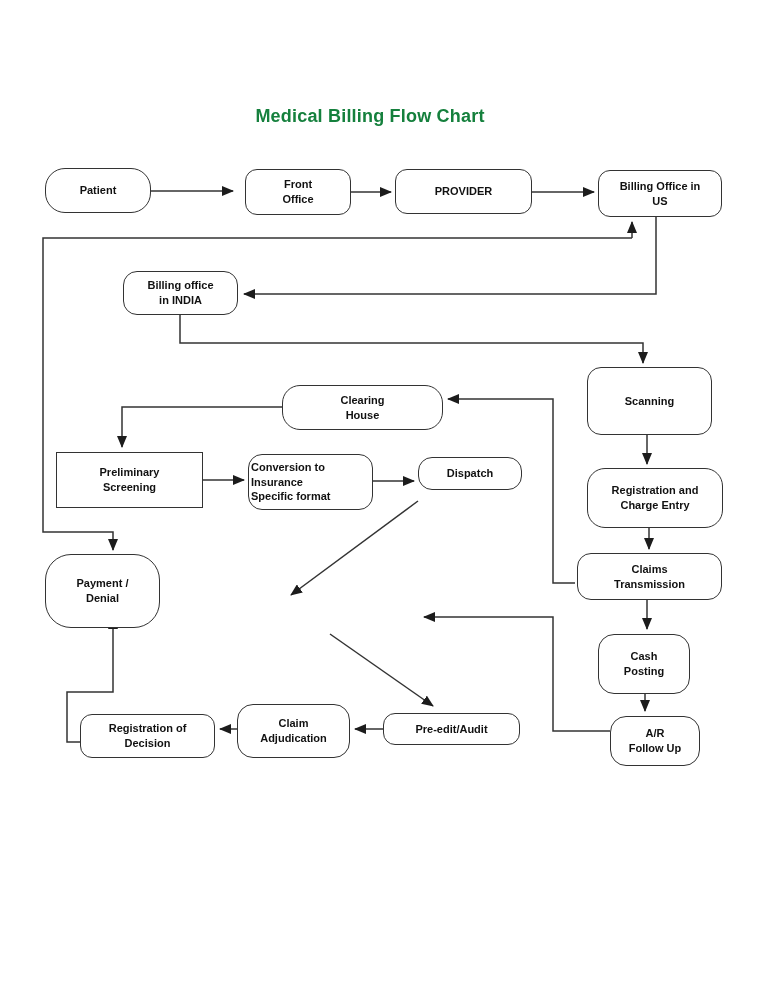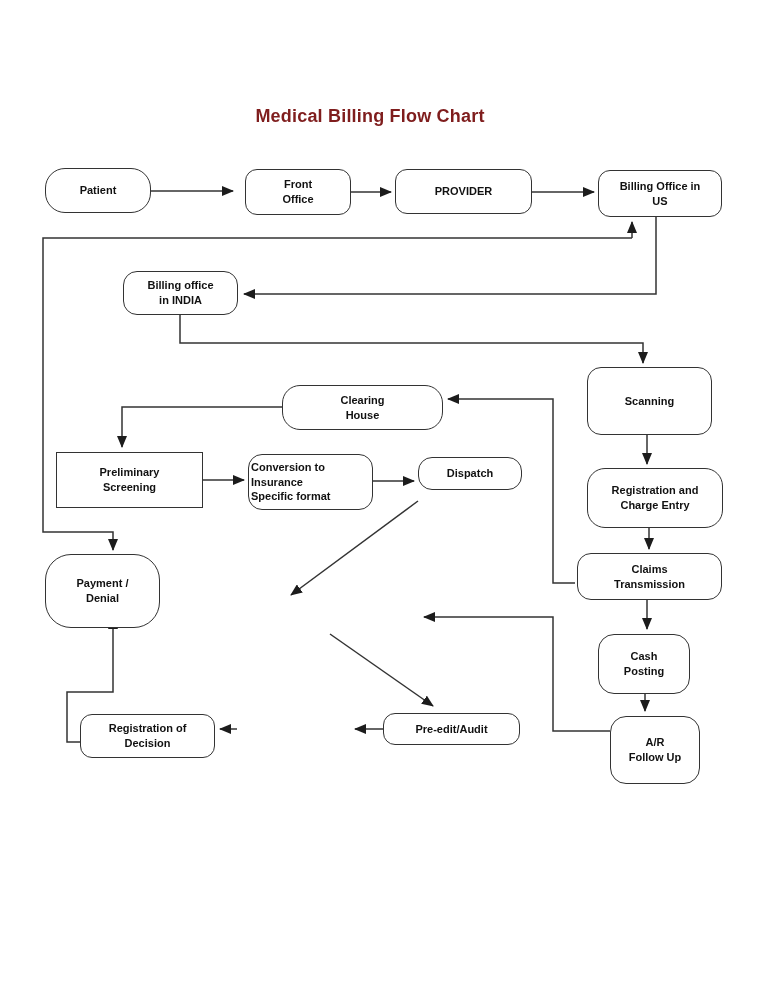--- a/index.html
+++ b/index.html
@@ -9,21 +9,21 @@
     background:#ffffff;
     font-family:"Liberation Sans", sans-serif;
     overflow:hidden;
   }
   .title{
     position:absolute;
     left:0;top:106px;width:740px;
     text-align:center;
     font-size:18px;
     font-weight:bold;
-    color:#7f1d1d;
+    color:#15803d;
     letter-spacing:0.2px;
   }
   .edges{
     position:absolute;left:0;top:0;width:768px;height:994px;
   }
   .node{
     position:absolute;
     box-sizing:border-box;
     background:#ffffff;
     border:1.5px solid #333333;
@@ -146,23 +146,27 @@
   <div class="node" style="left:598px;top:634px;width:92px;height:60px;border-radius:16px;">
     <span>Cash
 Posting</span>
   </div>
 
   <div class="node" style="left:80px;top:714px;width:135px;height:44px;border-radius:12px;">
     <span>Registration of
 Decision</span>
   </div>
 
+  <div class="node" style="left:237px;top:704px;width:113px;height:54px;border-radius:16px;">
+    <span>Claim
+Adjudication</span>
+  </div>
 
   <div class="node" style="left:383px;top:713px;width:137px;height:32px;border-radius:12px;">
     <span>Pre-edit/Audit</span>
   </div>
 
-  <div class="node" style="left:610px;top:716px;width:90px;height:68px;border-radius:16px;">
+  <div class="node" style="left:610px;top:716px;width:90px;height:50px;border-radius:16px;">
     <span>A/R
 Follow Up</span>
   </div>
 
 </div>
 
 </body></html>

